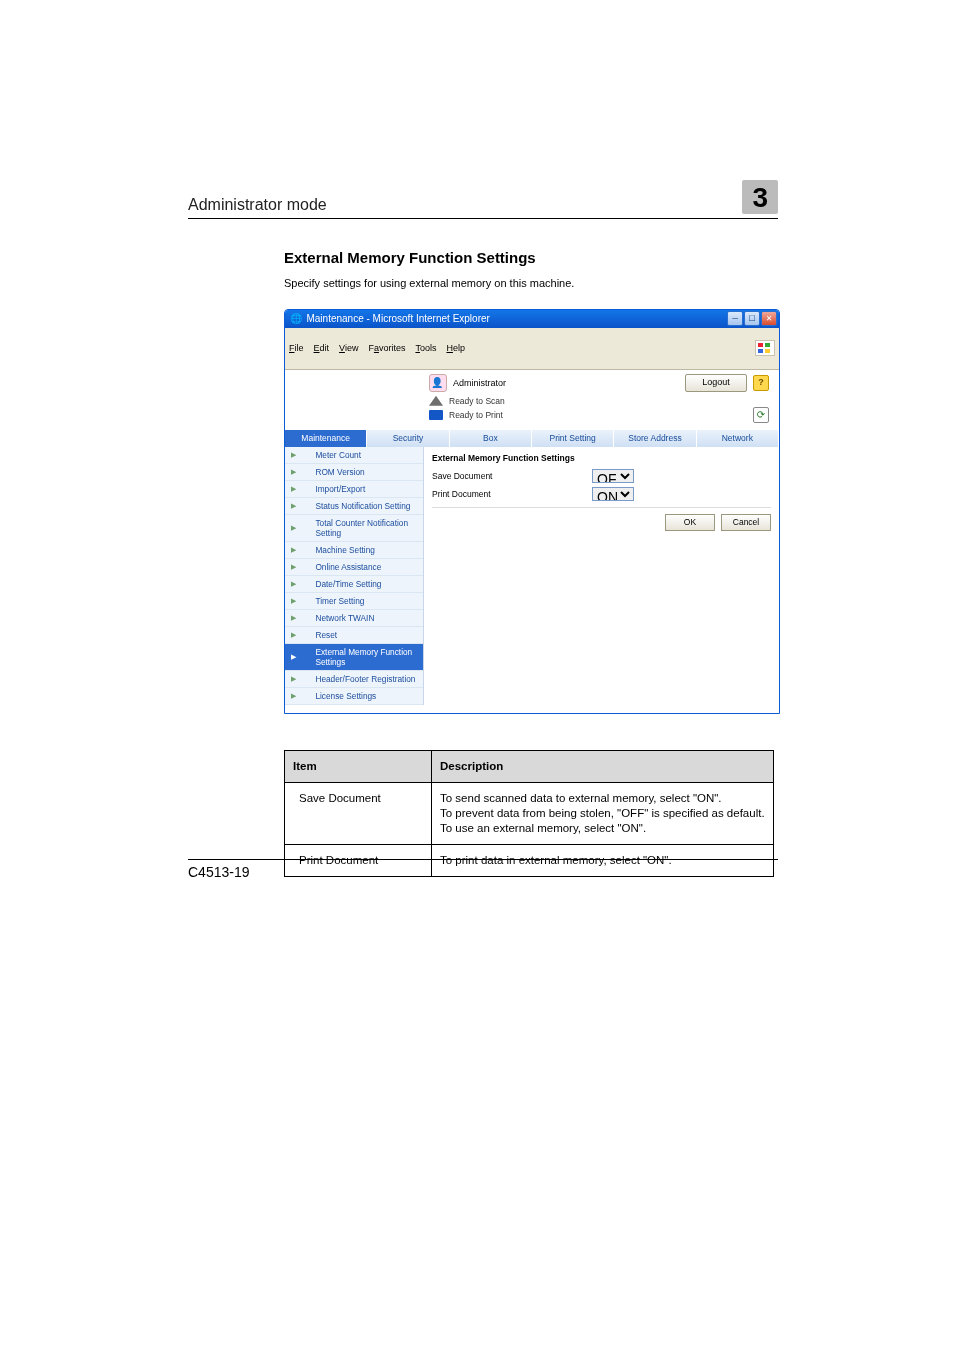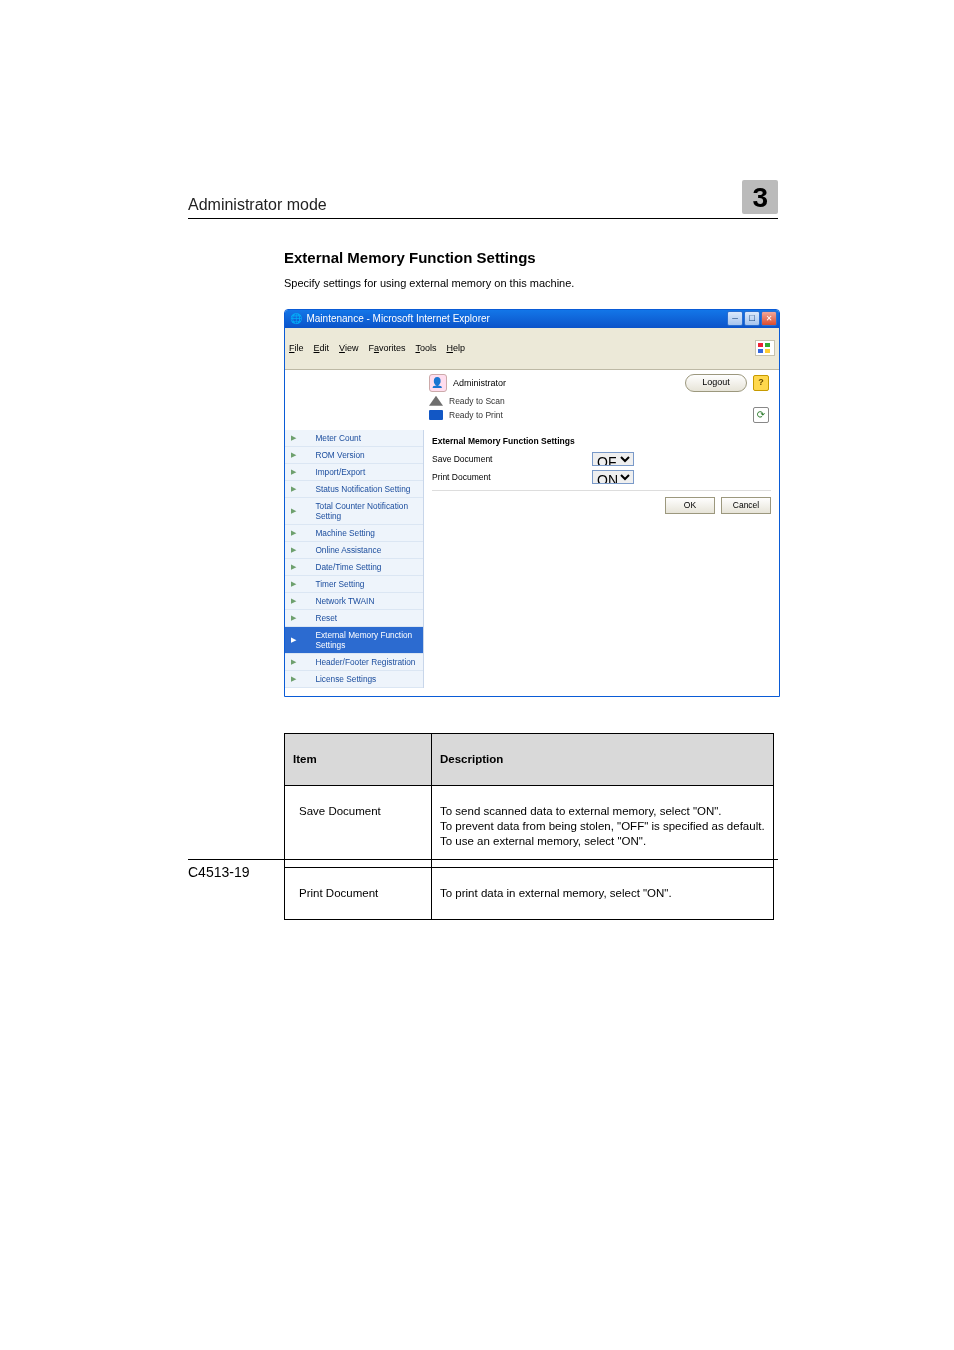--- a/index.html
+++ b/index.html
@@ -23,21 +23,21 @@
   .btn-max{background:linear-gradient(#dbe9fb,#a6c5ee);color:#15437c}
   .btn-cls{background:linear-gradient(#f2a899,#d94b2e);color:#fff}
   .ie-menubar{height:17px;background:#ece9d8;display:flex;align-items:center;padding:12px 4px;gap:10px;color:#000;border-bottom:1px solid #bdb9a5}
   .ie-menubar span u{text-decoration:underline}
   .ie-menubar .wflag{margin-left:auto;width:18px;height:14px;background:#fff;border:1px solid #c7c3b0;position:relative}
   .wflag-sq{position:absolute;width:5px;height:4px}
 
   .ie-body{background:#fff;padding:0 0 8px}
   .topbar{display:flex;align-items:center;padding:4px 10px 2px 144px;gap:6px}
   .admin-ico{width:16px;height:16px;border:1px solid #caa;border-radius:3px;display:flex;align-items:center;justify-content:center;font-size:10px;background:#fde;color:#b66}
-  .logout{margin-left:auto;width:60px;height:16px;background:linear-gradient(#fefefe,#e7e4d8);border:1px solid #9c987e;border-radius:9px;text-align:center;line-height:15px;font-size:9px}
+  .logout{margin-left:auto;width:60px;height:16px;background:linear-gradient(#fefefe,#e7e4d8);border:1px solid #9c987e;border-radius:2px;text-align:center;line-height:15px;font-size:9px}
   .help-q{width:14px;height:14px;border-radius:2px;background:#ffd84d;border:1px solid #c79a00;text-align:center;line-height:13px;font-size:9px;font-weight:bold;color:#6b4d00}
   .status-block{padding:2px 10px 6px 144px;font-size:8.5px;color:#333}
   .status-row{display:flex;align-items:center;gap:6px;margin-bottom:1px}
   .scan-ico{width:14px;height:10px;background:#555;clip-path:polygon(0 100%,50% 0,100% 100%);opacity:.85}
   .print-ico{width:14px;height:10px;background:#1257c5;border-radius:1px;position:relative}
   .refresh-ico{margin-left:auto;width:14px;height:14px;border:1px solid #888;border-radius:2px;display:flex;align-items:center;justify-content:center;color:#2a7a2a;font-size:10px}
 
   .tabbar{display:flex}
   .tab{flex:1;height:17px;line-height:17px;text-align:center;font-size:8.5px;color:#154a9a;background:linear-gradient(#eaf2fb,#cfe0f4);border-right:1px solid #fff;cursor:pointer}
   .tab.active{background:#2c6bd0;color:#fff}
@@ -52,21 +52,21 @@
   .mainpanel{flex:1;padding:6px 8px;font-size:8.5px}
   .mp-title{font-weight:bold;margin-bottom:6px}
   .mp-row{display:flex;align-items:center;margin-bottom:4px}
   .mp-row .lab{width:160px}
   .mp-row select{font-size:14px;height:14px;width:42px;border:1px solid #7a9ac9}
   .mp-btns{display:flex;gap:6px;justify-content:flex-end;margin-top:6px;border-top:1px solid #ddd;padding-top:6px}
   .mp-btn{width:48px;height:15px;font-size:8.5px;background:linear-gradient(#fefefe,#e7e4d8);border:1px solid #9c987e;border-radius:0;text-align:center;line-height:14px;cursor:pointer}
 
   
   .desc-table{width:490px;border-collapse:collapse;border:0.75px solid #000;margin-left:0}
-  .desc-table th,.desc-table td{border:0.75px solid #000;padding:18px 8px;font-size:11.5px;text-align:left;vertical-align:top;line-height:1.3}
+  .desc-table th,.desc-table td{border:0.75px solid #000;padding:8px 8px;font-size:11.5px;text-align:left;vertical-align:top;line-height:1.3}
   .desc-table th{background:#d9d9d9;font-weight:bold}
   .desc-table td.c1{width:124px;padding-left:14px}
 
   .footer{position:absolute;left:188px;right:176px;bottom:122px;border-top:1px solid #000;display:flex;justify-content:flex-start;font-size:14px;padding-top:4px}
 </style>
 </head>
 <body>
 
 <div class="page">
   <div class="header-area">
@@ -121,20 +121,28 @@
             <div class="scan-ico"></div>
             <span>Ready to Scan</span>
           </div>
           <div class="status-row">
             <div class="print-ico"></div>
             <span>Ready to Print</span>
             <div class="refresh-ico">⟳</div>
           </div>
         </div>
 
+        <div class="tabbar" id="tabbar">
+            <div class="tab active">Maintenance</div>
+            <div class="tab">Security</div>
+            <div class="tab">Box</div>
+            <div class="tab">Print Setting</div>
+            <div class="tab">Store Address</div>
+            <div class="tab">Network</div>
+          </div>
 
         <div class="content-area">
           <div class="sidebar" id="sidebar">
               <div class="sitem">
                 <span class="tri">▶</span>
                 <span>Meter Count</span>
               </div>
               <div class="sitem">
                 <span class="tri">▶</span>
                 <span>ROM Version</span>

